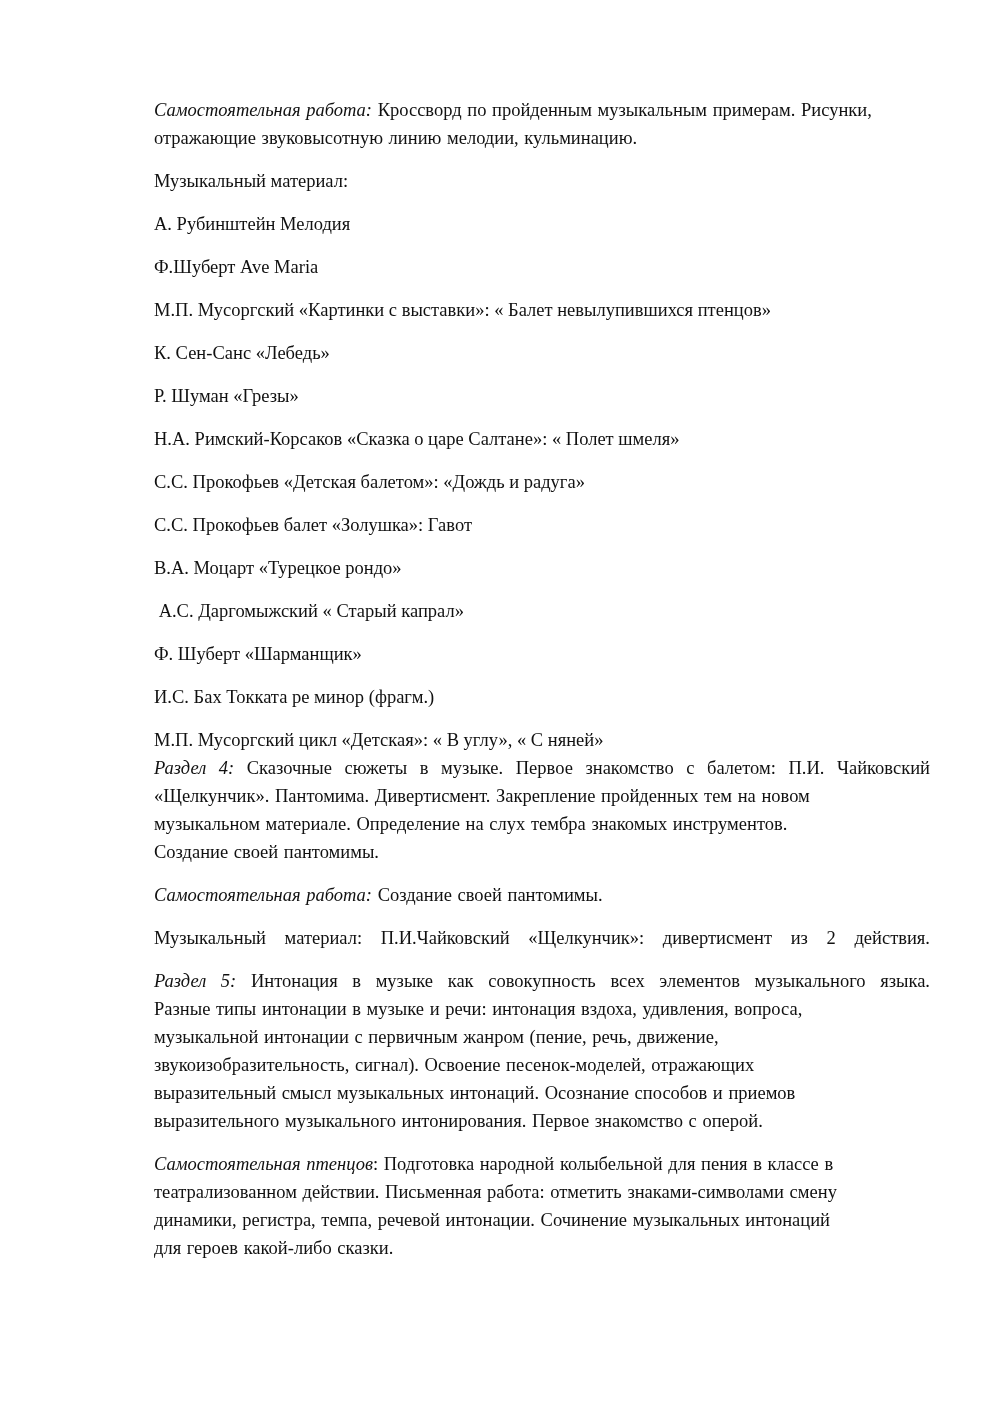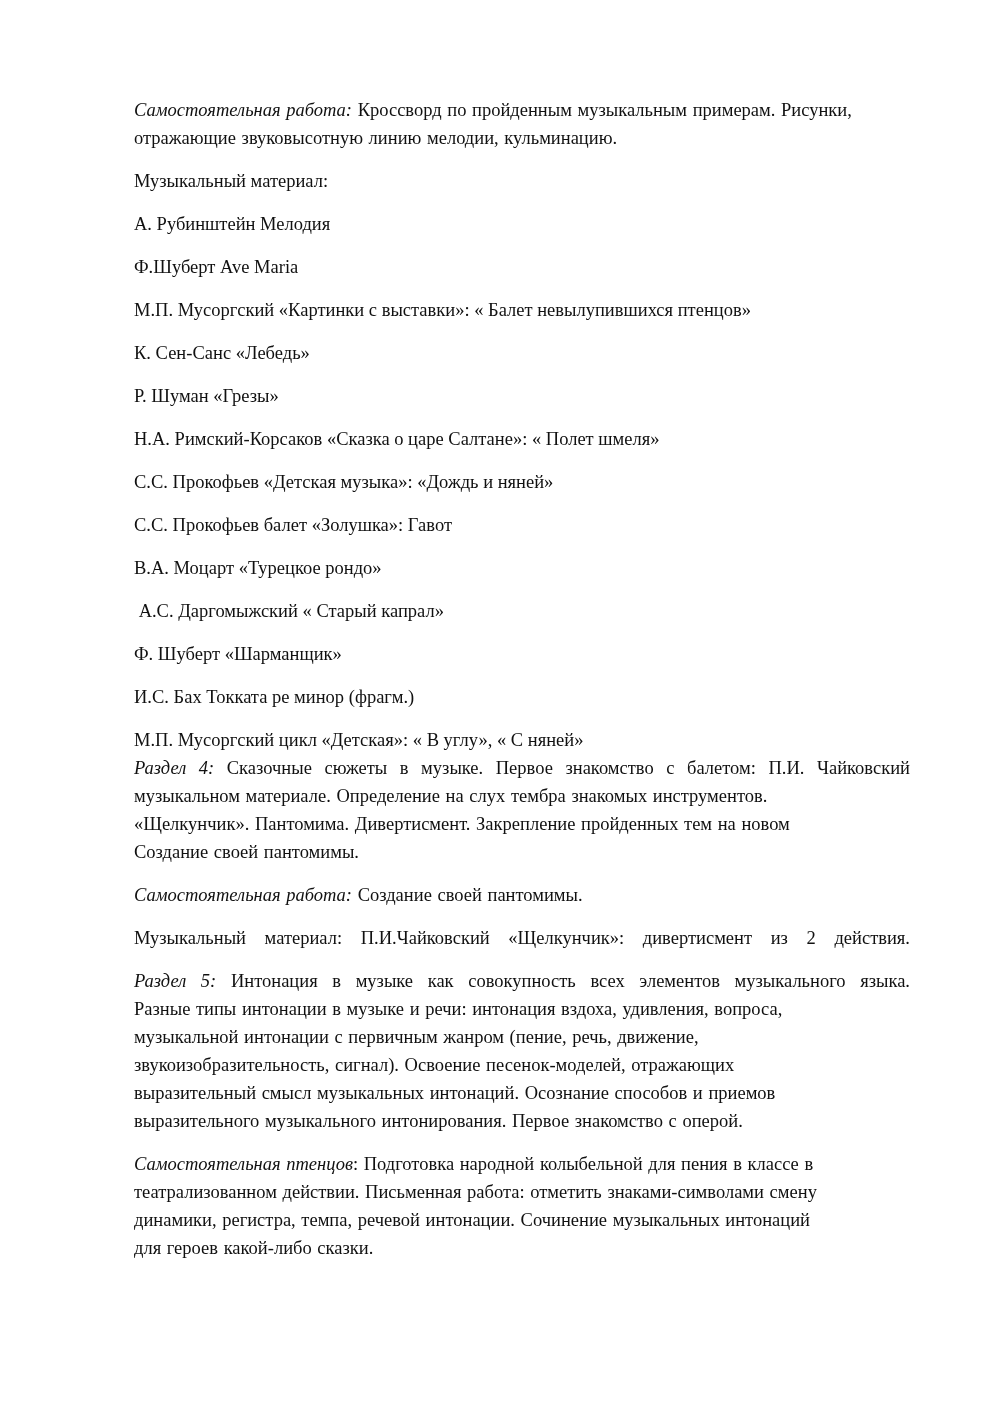--- a/index.html
+++ b/index.html
@@ -1,21 +1,21 @@
 <!DOCTYPE html>
 <html><head>
 <meta charset="utf-8">
 <style>
   html, body { margin: 0; padding: 0; background: #ffffff; }
   body {
     width: 1000px; height: 1415px; position: relative; overflow: hidden;
     font-family: "Liberation Serif", "DejaVu Serif", serif;
     color: #111111;
   }
-  .page { position: absolute; left: 134px; top: 96px; width: 776px; }
+  .page { position: absolute; left: 154px; top: 96px; width: 776px; }
   .para {
     font-size: 18.5px; line-height: 28px; margin: 0;
     text-align: justify; word-spacing: 1px;
   }
   .para .lbl { font-style: italic; }
   .gap-s { margin-top: 15px; }
   .item { font-size: 18.5px; line-height: 28px; margin: 0; }
   .list .item { margin-top: 15px; }
   .p1 { }
   .p-mat { margin-top: 15px; }
@@ -38,35 +38,35 @@
 
   <p class="item p-mat">Музыкальный материал:</p>
 
   <div class="list">
     <p class="item">А. Рубинштейн Мелодия</p>
     <p class="item">Ф.Шуберт Ave Maria</p>
     <p class="item">М.П. Мусоргский «Картинки с выставки»: « Балет невылупившихся птенцов»</p>
     <p class="item">К. Сен-Санс  «Лебедь»</p>
     <p class="item">Р. Шуман «Грезы»</p>
     <p class="item">Н.А. Римский-Корсаков «Сказка о царе Салтане»: « Полет шмеля»</p>
-    <p class="item">С.С. Прокофьев «Детская музыка»: «Дождь и няней»</p>
+    <p class="item">С.С. Прокофьев «Детская балетом»: «Дождь и радуга»</p>
     <p class="item">С.С. Прокофьев балет «Золушка»: Гавот</p>
     <p class="item">В.А. Моцарт «Турецкое рондо»</p>
     <p class="item" style="white-space:pre;font-family:Liberation Serif, serif;"> А.С. Даргомыжский « Старый капрал»</p>
     <p class="item">Ф. Шуберт «Шарманщик»</p>
     <p class="item">И.С. Бах Токката ре минор (фрагм.)</p>
     <p class="item">М.П. Мусоргский цикл «Детская»: « В углу», « С няней»</p>
   </div>
 
   <p class="para r4">
     <span class="justify-line">
       <span class="lbl">Раздел 4:</span><span> Сказочные сюжеты в музыке. Первое знакомство с балетом: П.И. Чайковский</span>
     </span>
+    <span class="line">«Щелкунчик». Пантомима. Дивертисмент.  Закрепление пройденных тем на новом</span>
     <span class="line">музыкальном материале. Определение на слух тембра знакомых инструментов.</span>
-    <span class="line">«Щелкунчик». Пантомима. Дивертисмент.  Закрепление пройденных тем на новом</span>
     <span class="line">Создание своей пантомимы.</span>
   </p>
 
   <p class="para gap-s">
     <span class="lbl">Самостоятельная работа:</span><span> Создание своей пантомимы.</span>
   </p>
 
   <p class="para gap-s">
     <span class="justify-line">Музыкальный материал: П.И.Чайковский «Щелкунчик»: дивертисмент из 2 действия.</span>
   </p>

